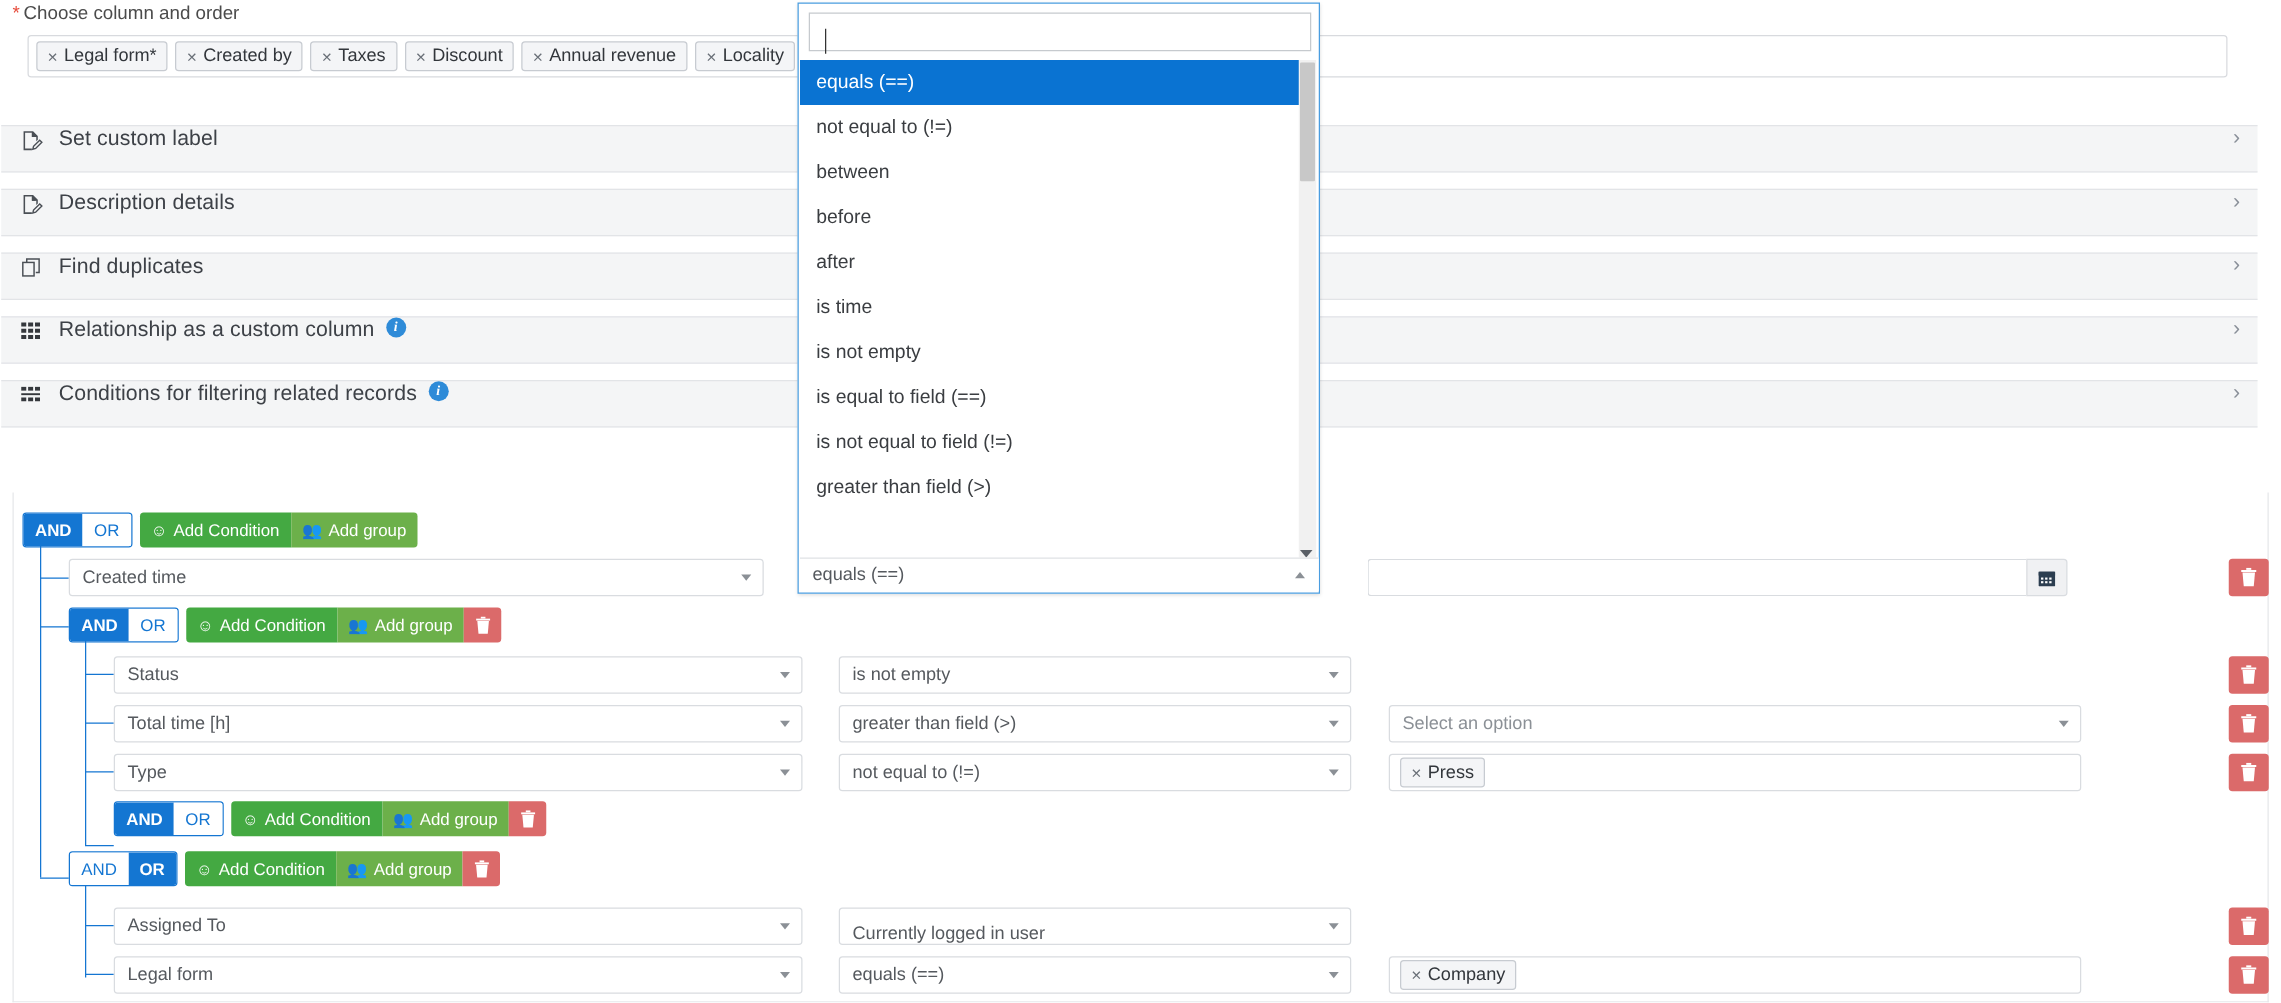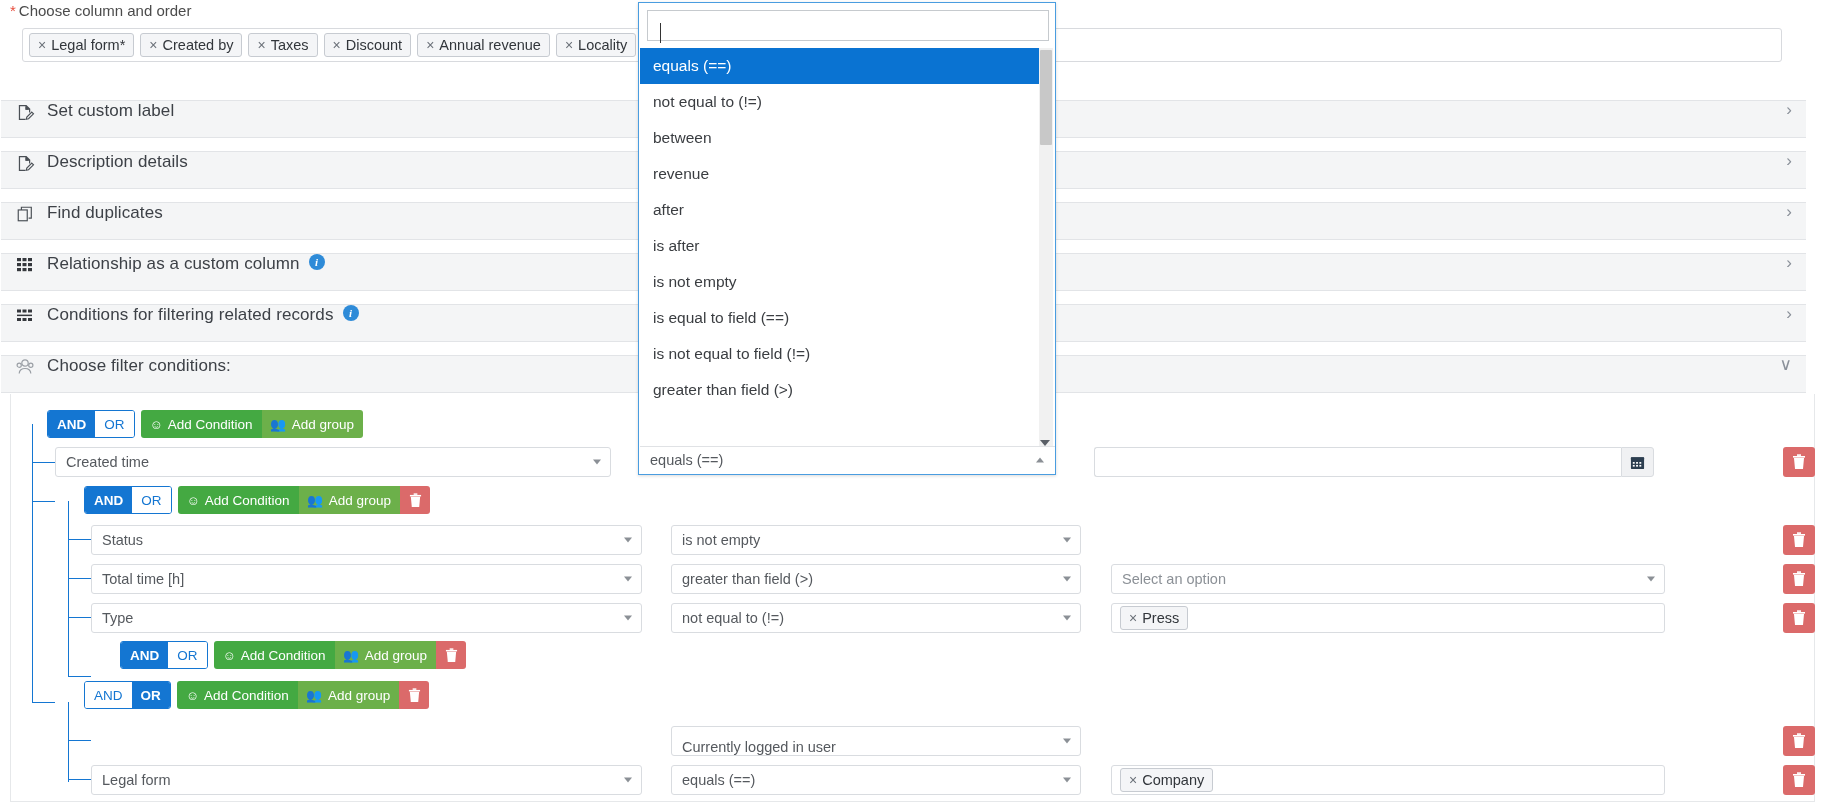--- a/index.html
+++ b/index.html
@@ -73,21 +73,21 @@
     position: absolute; left: 10px; top: 394px;
     width: 1805px; height: 408px;
     background: #fff;
     border-left: 1px solid #e6e8ea; border-right: 1px solid #e6e8ea;
     border-bottom: 1px solid #e6e8ea;
   }
 
   .grp-bar { position: absolute; display: flex; align-items: stretch; height: 28px; }
   .toggle {
     display: flex; border: 1px solid #1476d2; border-radius: 3px;
-    overflow: hidden; margin-right: 6px; height: 28px; margin-left: 29px;
+    overflow: hidden; margin-right: 6px; height: 28px;
   }
   .toggle span {
     display: inline-flex; align-items: center; justify-content: center;
     min-width: 35px; padding: 0 9px;
     font-size: 13.5px; font-weight: bold;
     background: #fff; color: #1476d2;
   }
   .toggle span.on { background: #1476d2; color: #fff; }
   .toggle span.off { font-weight: normal; }
 
@@ -318,34 +318,20 @@
             <rect x="6.5" y="11" width="4" height="3"></rect>
             <rect x="12" y="11" width="4" height="3"></rect>
         </g>
       </svg>
     </span>
     <span class="sec-title">Conditions for filtering related records</span>
     <span class="info-badge">i</span>
     <span class="chev">›</span>
   </div>
 
-  <div class="section" style="top:355px">
-    <span class="sec-icon">
-      <svg width="20" height="20" viewBox="0 0 20 20">
-          <g fill="none" stroke="#9ba0a6" stroke-width="1.2">
-            <circle cx="10" cy="6" r="3.2"></circle>
-            <path d="M4.2 16.5c0-3.2 2.6-5 5.8-5s5.8 1.8 5.8 5"></path>
-            <circle cx="4.2" cy="8.2" r="2.1"></circle>
-            <circle cx="15.8" cy="8.2" r="2.1"></circle>
-          </g>
-        </svg>
-    </span>
-    <span class="sec-title">Choose filter conditions:</span>
-    <span class="chev">∨</span>
-  </div>
 
   <div class="fb-panel">
 
     <div class="vline" style="left:21px; top:30px; height:278px;"></div>
     <div class="hline" style="left:21px; top:68px; width:23px;"></div>
     <div class="hline" style="left:21px; top:107px; width:23px;"></div>
     <div class="hline" style="left:21px; top:308px; width:23px;"></div>
 
     <div class="vline" style="left:57px; top:107px; height:175px;"></div>
     <div class="hline" style="left:57px; top:145px; width:23px;"></div>
@@ -518,20 +504,24 @@
       </span>
       <span class="btn-del">
         <svg width="13" height="15" viewBox="0 0 14 16">
             <path d="M2 4h10l-1 11H3z" fill="#fff"></path>
             <rect x="1" y="2" width="12" height="1.6" fill="#fff"></rect>
             <rect x="5" y="0.3" width="4" height="1.6" fill="#fff"></rect>
           </svg>
       </span>
     </div>
 
+    <div class="sel" style="left:80px; top:332px; width:551px;">
+      <span>Assigned To</span>
+      <span class="caret"></span>
+    </div>
     <div class="sel" style="left:660px; top:332px; width:410px;align-items:flex-end;">
       <span>Currently logged in user</span>
       <span class="caret"></span>
     </div>
     <div class="rowdel" style="left:1772px; top:332px;">
       <svg width="14" height="16" viewBox="0 0 14 16">
           <path d="M2 4h10l-1 11H3z" fill="#fff"></path>
           <rect x="1" y="2" width="12" height="1.6" fill="#fff"></rect>
           <rect x="5" y="0.3" width="4" height="1.6" fill="#fff"></rect>
         </svg>
@@ -563,23 +553,23 @@
 
   <div class="dd">
     <div class="dd-search">
       <div class="dd-caret"></div>
     </div>
 
     <div class="dd-list">
       <div class="dd-opt sel-opt">equals (==)</div>
       <div class="dd-opt">not equal to (!=)</div>
       <div class="dd-opt">between</div>
-      <div class="dd-opt">revenue</div>
+      <div class="dd-opt">before</div>
       <div class="dd-opt">after</div>
-      <div class="dd-opt">is after</div>
+      <div class="dd-opt">is time</div>
       <div class="dd-opt">is not empty</div>
       <div class="dd-opt">is equal to field (==)</div>
       <div class="dd-opt">is not equal to field (!=)</div>
       <div class="dd-opt">greater than field (&gt;)</div>
     </div>
 
     <div class="dd-scroll">
       <div class="dd-thumb"></div>
       <div class="dd-arrow-dn"></div>
     </div>

